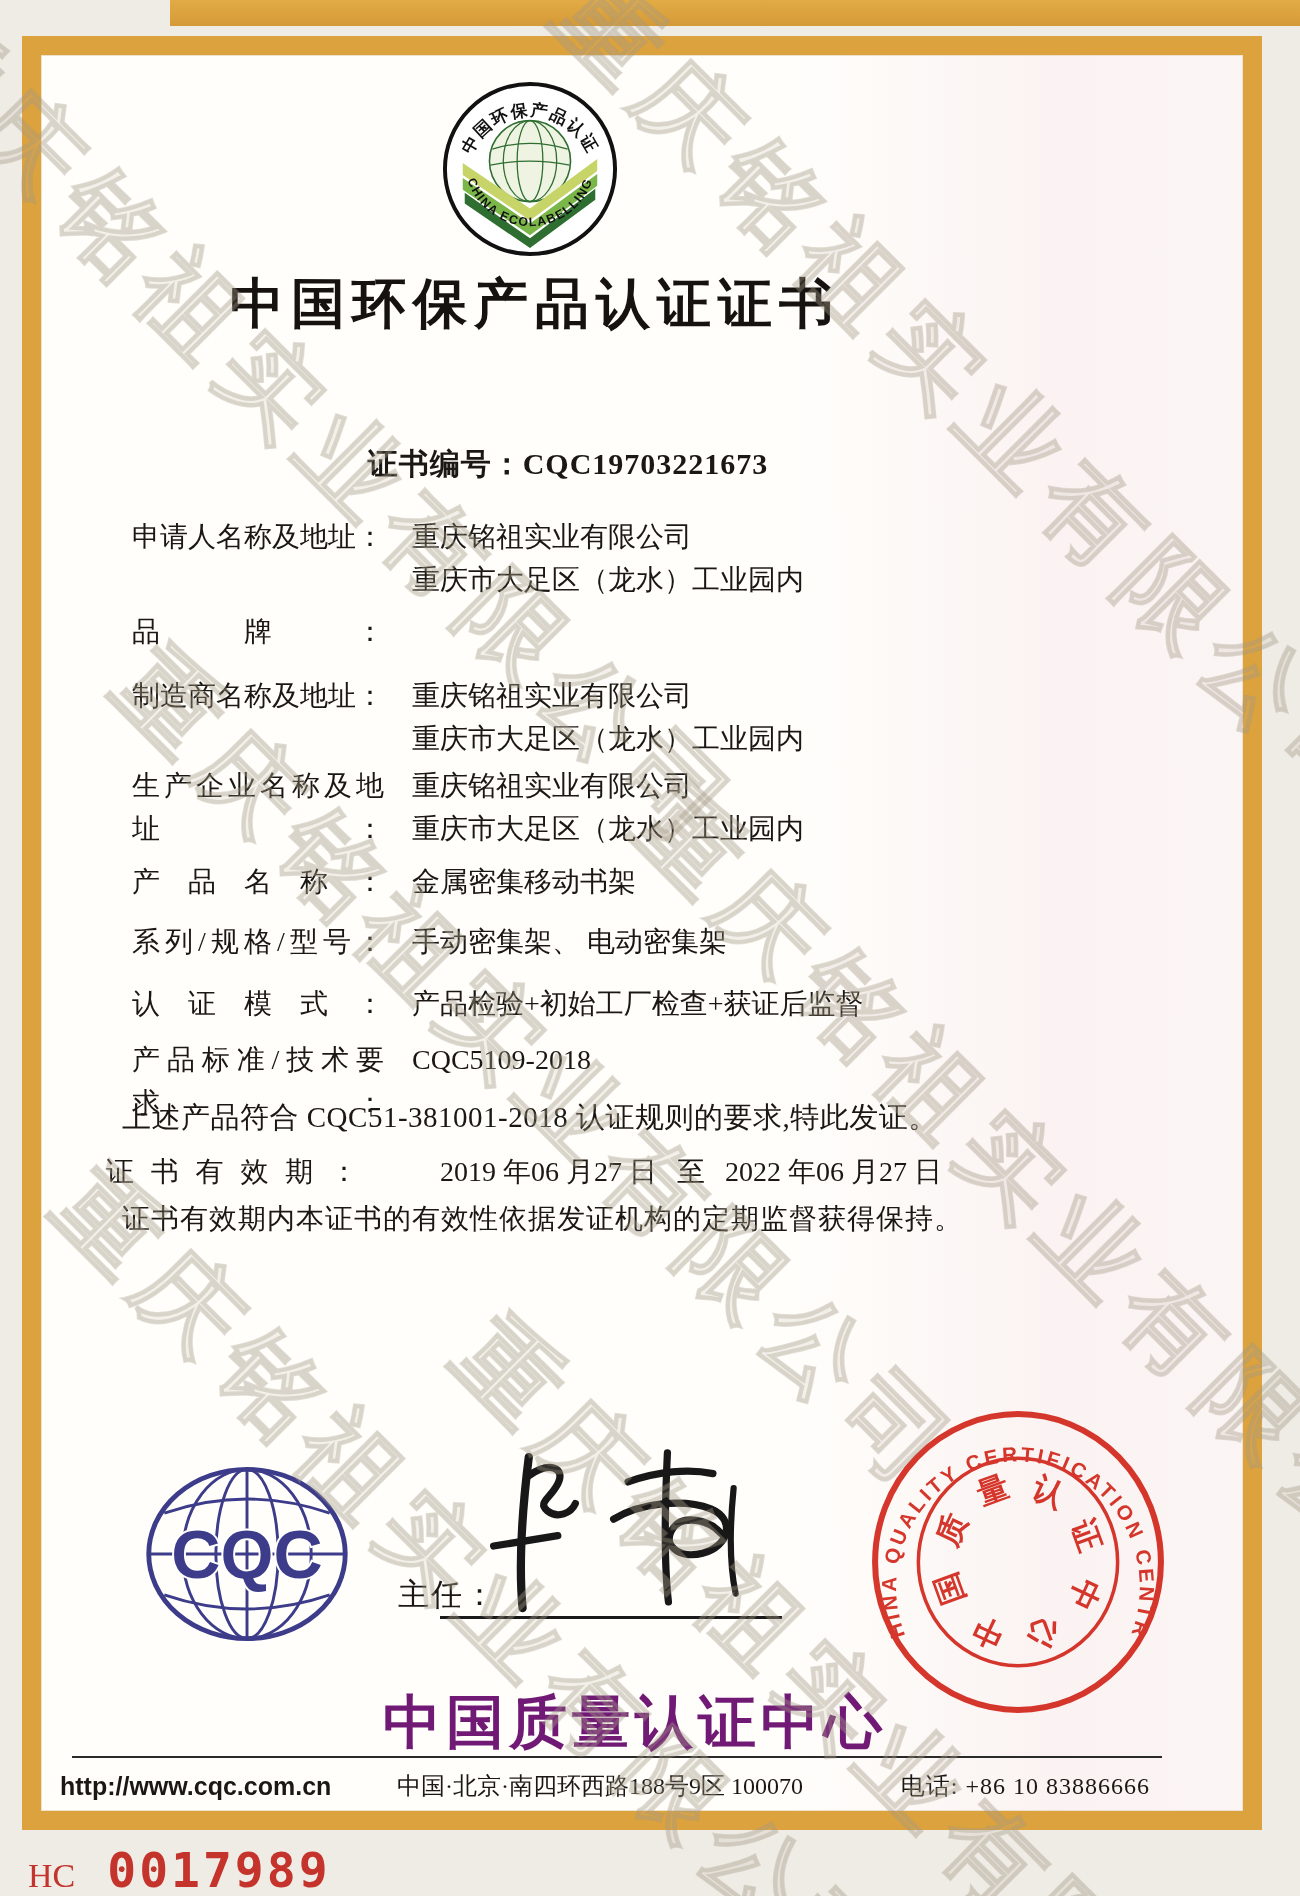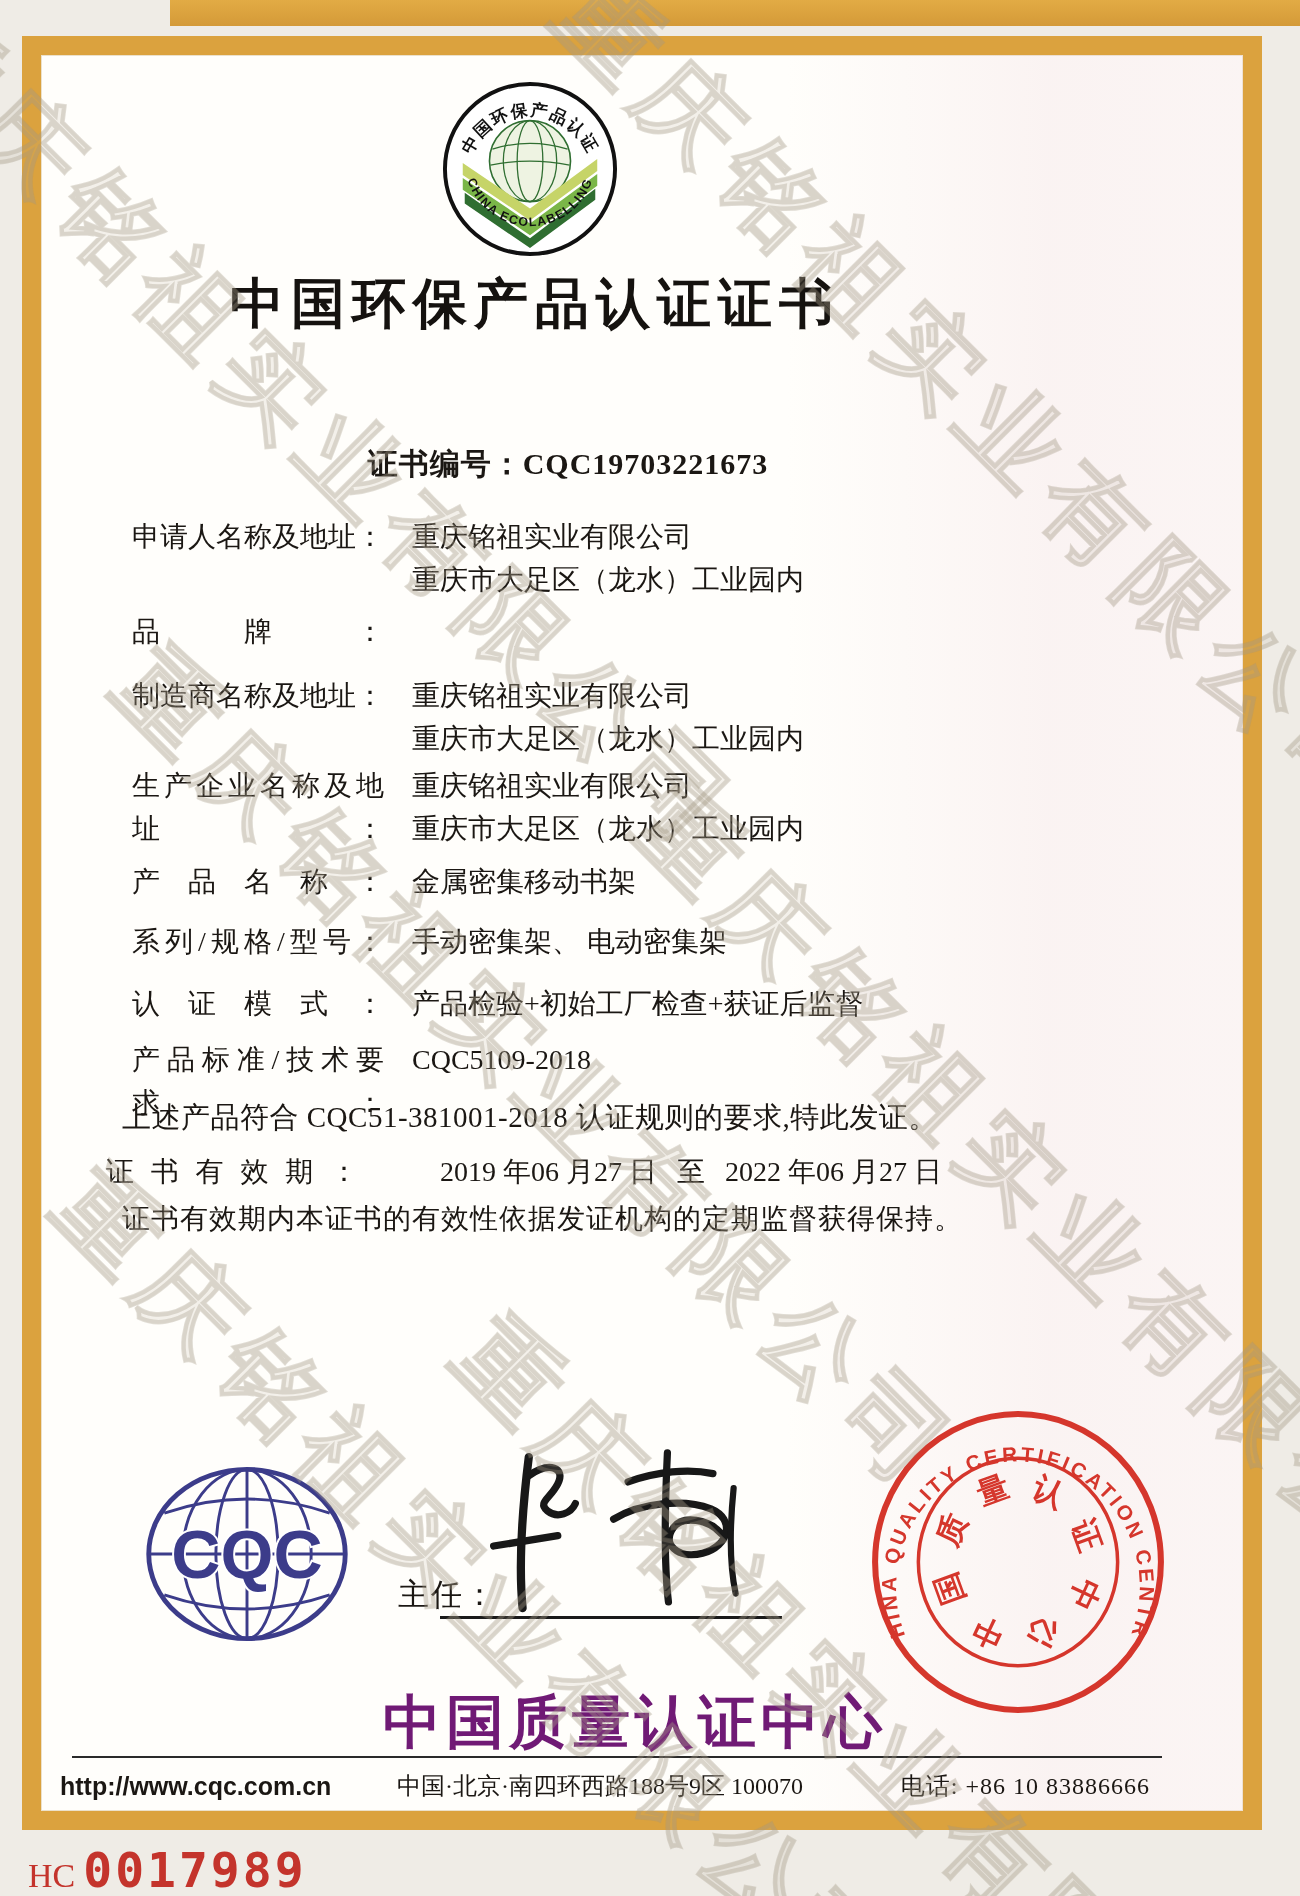--- a/index.html
+++ b/index.html
@@ -48,21 +48,21 @@
   .stamp{left:866px;top:1406px;width:304px;height:312px;z-index:3;opacity:.94;}
   .issuer{left:85px;top:1684px;width:1100px;text-align:center;z-index:2;
     font-family:"Liberation Sans",sans-serif;font-weight:bold;font-size:58px;letter-spacing:5px;color:#701a75;}
   .footline{left:72px;top:1756px;width:1090px;border-top:2px solid #2a2a2a;z-index:2;}
   .footrow{left:60px;top:1770px;width:1090px;display:flex;justify-content:space-between;
     align-items:center;z-index:2;font-size:24px;gap:44px;}
   .footrow .site{font-family:"Liberation Sans",sans-serif;font-weight:bold;font-size:25px;}
   .footrow .phone{letter-spacing:1px;margin-left:32px;}
   
   .serial{left:28px;top:1842px;z-index:2;color:#c4342c;white-space:nowrap;}
-  .serial .pfx{font-size:34px;font-family:"Liberation Serif",serif;margin-right:8px;}
+  .serial .pfx{font-size:34px;font-family:"Liberation Serif",serif;margin-right:32px;}
   .serial .num{font-size:48px;font-family:"DejaVu Sans Mono",monospace;letter-spacing:3px;font-weight:600;}
   svg text{user-select:none;}
 </style>
 </head>
 <body>
 
 <div class="abs top-strip"></div>
 <div class="abs frame"></div>
 <div class="abs tint"></div>
 

